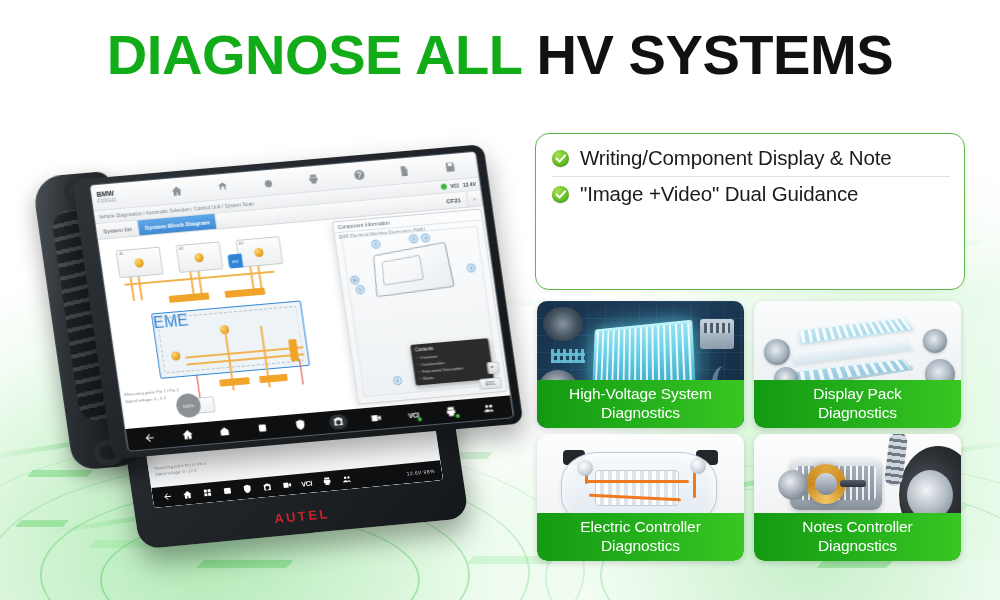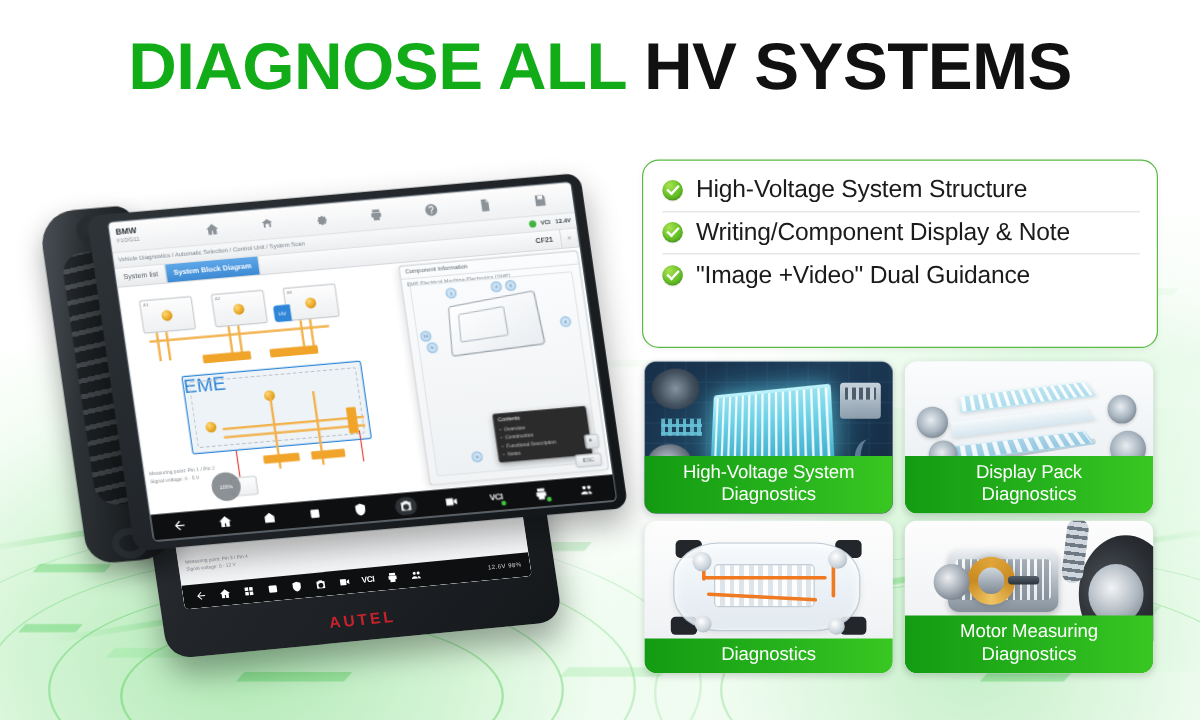--- a/index.html
+++ b/index.html
@@ -631,24 +631,20 @@
   </div>
 
   <div class="headline">
     <span class="hl-green">DIAGNOSE ALL</span>
     <span class="hl-dark">HV SYSTEMS</span>
   </div>
 
   <div class="feature-box">
     <div class="feature-row">
       <span class="check-badge"></span>
-      <span class="feature-text">High-Voltage System Structure</span>
-    </div>
-    <div class="feature-row">
-      <span class="check-badge"></span>
       <span class="feature-text">Writing/Component Display &amp; Note</span>
     </div>
     <div class="feature-row">
       <span class="check-badge"></span>
       <span class="feature-text">"Image +Video" Dual Guidance</span>
     </div>
   </div>
 
   <div class="card c1">
     <div class="card-art c1-art">
@@ -694,37 +690,38 @@
       <div class="c3-cable h1"></div>
       <div class="c3-cable h2"></div>
       <div class="c3-cable v1"></div>
       <div class="c3-cable v2"></div>
       <div class="c3-node n1"></div>
       <div class="c3-node n2"></div>
       <div class="c3-node n3"></div>
       <div class="c3-node n4"></div>
     </div>
     <div class="card-label">
+      <div>Electric Controller</div>
       <div>Diagnostics</div>
     </div>
   </div>
 
   <div class="card c4">
     <div class="card-art c4-art">
       <div class="c4-tire"></div>
       <div class="c4-rim"></div>
       <div class="c4-spring"></div>
       <div class="c4-motor"></div>
       <div class="c4-coil"></div>
       <div class="c4-shaft"></div>
       <div class="c4-hub"></div>
       <div class="c4-arm"></div>
     </div>
     <div class="card-label">
-      <div>Motor Measuring</div>
+      <div>Notes Controller</div>
       <div>Diagnostics</div>
     </div>
   </div>
 
   <div class="tablet-rear">
     <div class="shell"></div>
     <div class="screen">
       <div class="mini-app">
         <div class="mini-diagram">
           <div class="dg-box" style="left:10px;  top:4px;  width:30px; height:22px;"></div>

